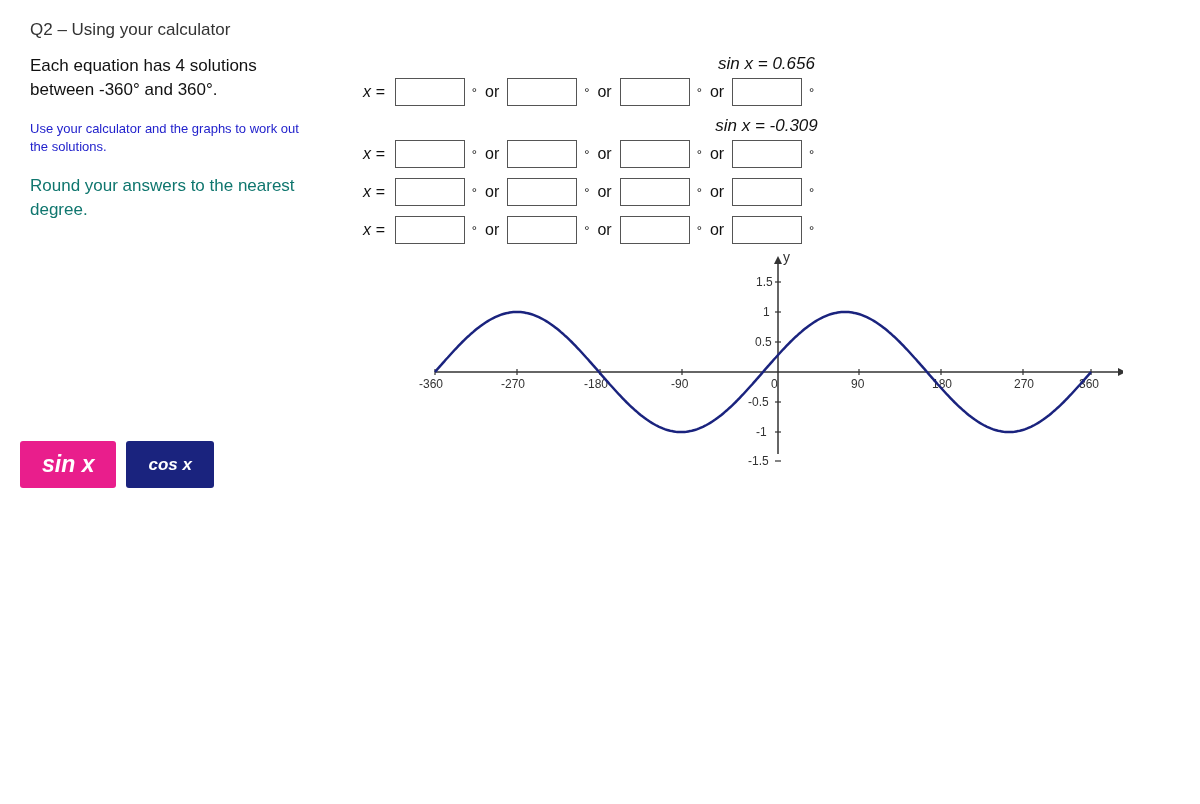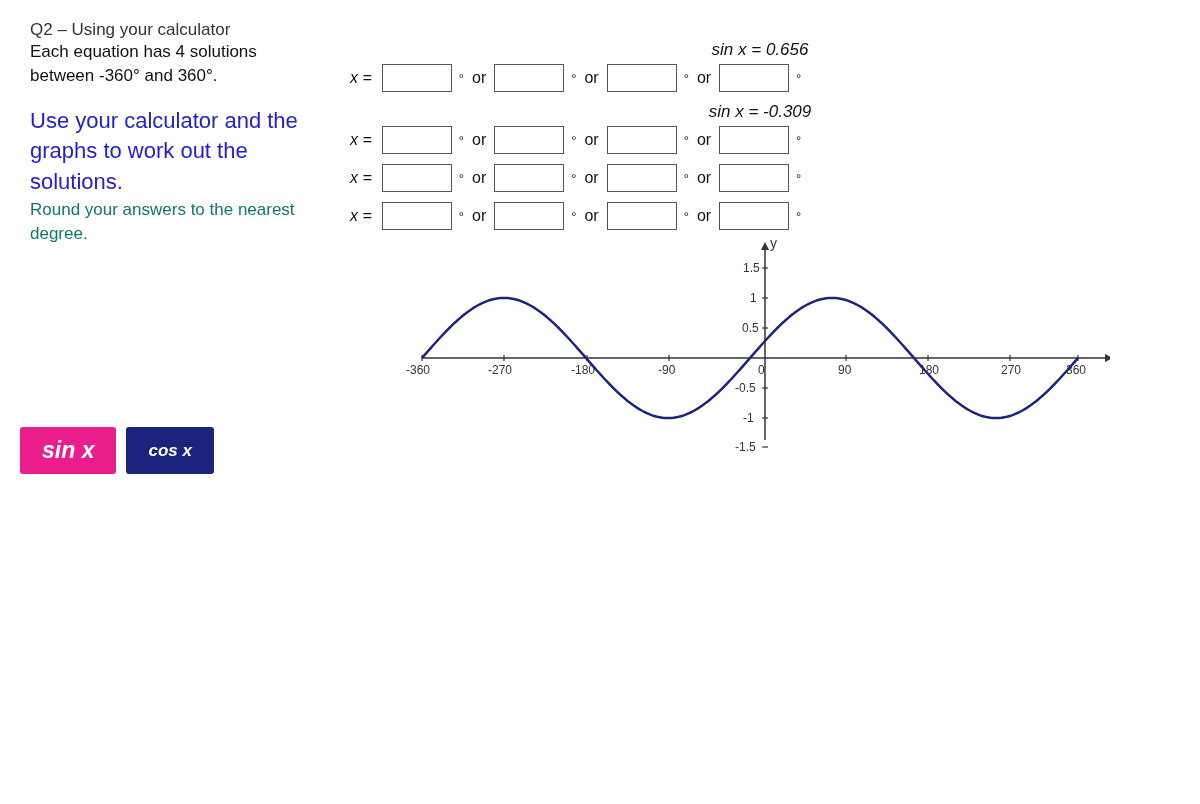--- a/index.html
+++ b/index.html
@@ -15,45 +15,46 @@
     }
 
     .page-container {
       padding: 20px 30px;
       position: relative;
     }
 
     .q2-title {
       font-size: 17px;
       color: #333;
-      margin-bottom: 0;
+      margin-bottom: 14px;
       font-weight: normal;
     }
 
     .main-layout {
       display: flex;
-      gap: 0;
+      gap: 13px;
     }
 
     .left-panel {
       width: 310px;
       flex-shrink: 0;
       padding-right: 20px;
     }
 
     .left-panel .each-eq {
       font-size: 17px;
       color: #111;
       margin-bottom: 18px;
       line-height: 1.4;
     }
 
     .left-panel .instruction {
-      font-size: 22px;
+      font-size: 13px;
       color: #2222cc;
+      margin-bottom: 18px;
       line-height: 1.4;
     }
 
     .left-panel .round-note {
       font-size: 17px;
       color: #0f766e;
       line-height: 1.4;
     }
 
     .right-panel {

